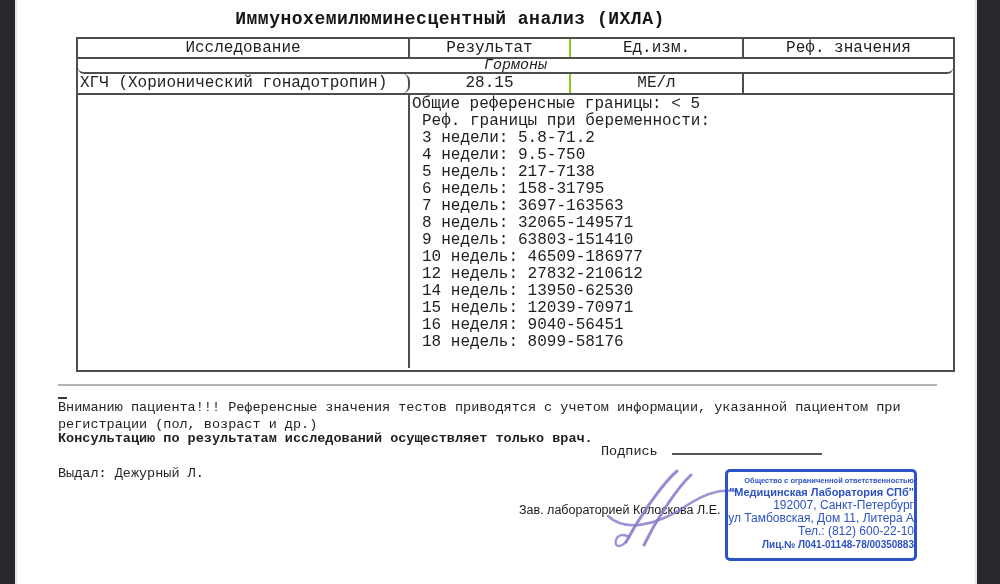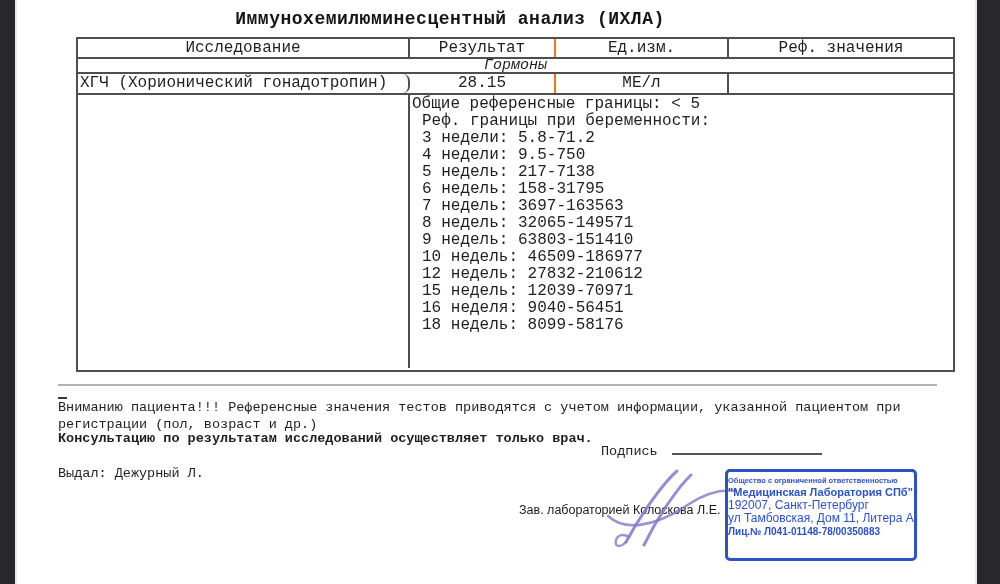--- a/index.html
+++ b/index.html
@@ -23,27 +23,27 @@
   }
 
   
   .tbl {
     position:absolute; left:76px; top:37px; width:879px; height:335px;
     border:2px solid #4e4e4e; font-size:16px;
   }
   .row { display:flex; border-bottom:2px solid #4e4e4e; }
   .row-header  { height:20px; }
   .row-section { height:15px; display:block; text-align:center;
-                 font-style:italic; font-size:15px; line-height:14px; }
+                 font-style:italic; font-size:15px; line-height:14px;border-radius:6px; }
   .row-test    { height:21px; }
   .row-ref     { display:flex; border-bottom:none; height:273px; }
   .cell { text-align:center; line-height:19px; overflow:hidden; white-space:nowrap; }
   .row-header .cell { line-height:18px; }
   .c1 { width:332px; border-right:2px solid #4e4e4e; }
-  .c2 { width:146px; border-right:2px solid #f97316; }
+  .c2 { width:161px; border-right:2px solid #84cc16; }
   .c3 { width:173px; border-right:2px solid #4e4e4e; }
   .c4 { flex:1; }
   .cell-test { text-align:left; padding-left:2px;border-radius:7px; }
   .ref-spacer { width:332px; border-right:2px solid #4e4e4e; }
   .ref-text { flex:1; padding:1px 0 0 2px; font-size:16px; line-height:17px; white-space:nowrap; }
   .ref-text div + div { padding-left:10px; }
 
   
   .hr2  { position:absolute; left:58px; top:384px; width:879px; height:2px; background:#b3b3b3; }
   .tick { position:absolute; left:58px; top:397px; width:9px;  height:2px; background:#3a3a3a; }
@@ -53,21 +53,21 @@
   .sig-line { display:inline-block; width:150px; height:14px;
               border-bottom:2px solid #555; margin-left:14px; }
   .vydal { position:absolute; left:58px; top:466px; font-size:13.5px; white-space:nowrap; }
   .zav { position:absolute; left:519px; top:503px; font-size:12.5px;
          font-family:"Liberation Sans","DejaVu Sans",sans-serif; color:#1a1a1a; white-space:nowrap; }
 
   
   .stamp {
     position:absolute; left:725px; top:469px; width:192px; height:92px;
     border:3px solid #2d52c4; border-radius:5px; background:rgba(255,255,255,0.0);
-    text-align:left; color:#2d52c4;
+    text-align:right; color:#2d52c4;
     font-family:"Liberation Sans","DejaVu Sans",sans-serif;
     padding-top:4px; white-space:nowrap;
   }
   .st1 { font-size:7.5px;  font-weight:bold; line-height:10px; }
   .st2 { font-size:11px;   font-weight:bold; line-height:13px; }
   .st3 { font-size:12px;  line-height:13px; }
   .st6 { font-size:10px;   font-weight:bold; line-height:14px; }
 
   .signature-svg { position:absolute; left:596px; top:464px; width:150px; height:90px; }
 </style>
@@ -100,20 +100,21 @@
       <div>Реф. границы при беременности:</div>
       <div>3 недели: 5.8-71.2</div>
       <div>4 недели: 9.5-750</div>
       <div>5 недель: 217-7138</div>
       <div>6 недель: 158-31795</div>
       <div>7 недель: 3697-163563</div>
       <div>8 недель: 32065-149571</div>
       <div>9 недель: 63803-151410</div>
       <div>10 недель: 46509-186977</div>
       <div>12 недель: 27832-210612</div>
+      <div>14 недель: 13950-62530</div>
       <div>15 недель: 12039-70971</div>
       <div>16 неделя: 9040-56451</div>
       <div>18 недель: 8099-58176</div>
     </div>
   </div>
 </div>
 
 <div class="hr2"></div>
 <div class="tick"></div>
 <div class="notice">
@@ -130,14 +131,15 @@
   <path d="M48 81 C 62 52, 83 22, 95 11" stroke="#8677cb" stroke-width="3" stroke-linecap="round" opacity="0.85"></path>
   <path d="M12 52 C 28 67, 58 64, 93 40 C 110 29, 126 25, 140 27" stroke="#8677cb" stroke-width="2.6" stroke-linecap="round" opacity="0.8"></path>
   <path d="M30 78 C 24 84, 18 83, 20 76 C 22 70, 28 70, 33 73" stroke="#8677cb" stroke-width="2.4" stroke-linecap="round" opacity="0.8"></path>
 </svg>
 
 <div class="stamp">
   <div class="st1">Общество с ограниченной ответственностью</div>
   <div class="st2">"Медицинская Лаборатория СПб"</div>
   <div class="st3">192007, Санкт-Петербург</div>
   <div class="st3">ул Тамбовская, Дом 11, Литера А</div>
+  <div class="st3">Тел.: (812) 600-22-10</div>
   <div class="st6">Лиц.№ Л041-01148-78/00350883</div>
 </div>
 
 </body></html>

